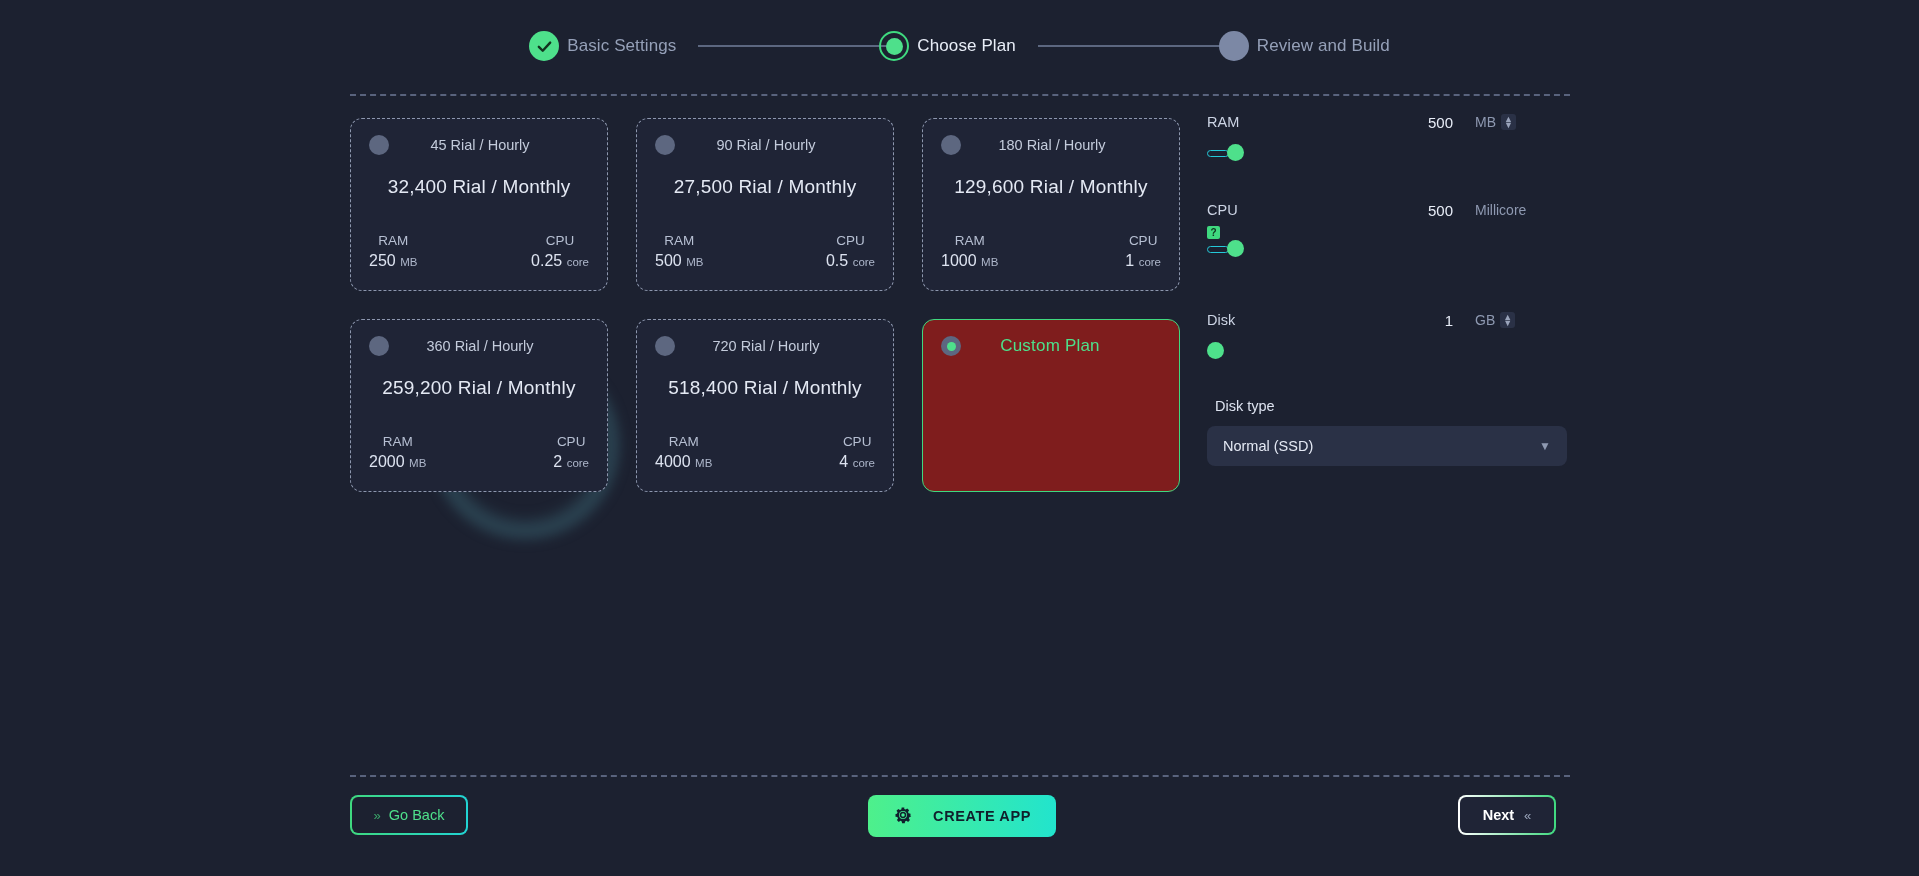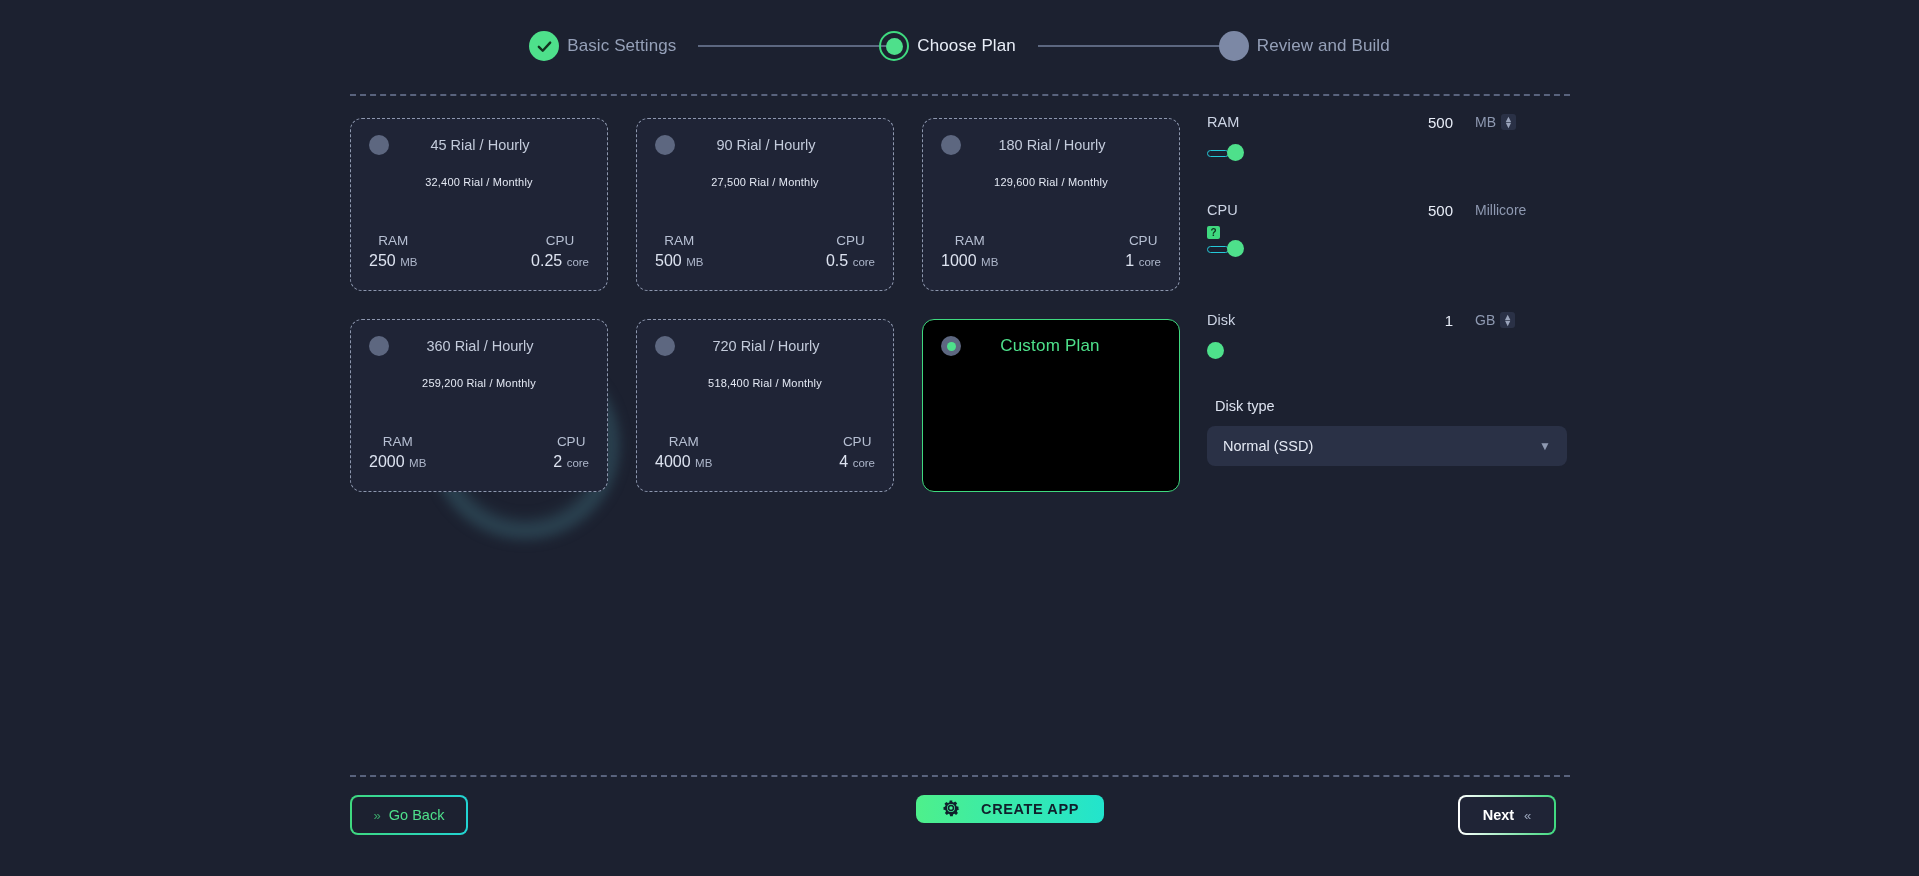--- a/index.html
+++ b/index.html
@@ -81,35 +81,35 @@
   .plan-card {
     width: 258px; height: 173px;
     border: 1.5px dashed #8d97ae;
     border-radius: 12px;
     background: #1f2436;
     position: relative;
     padding: 16px 18px 0 18px;
   }
   .plan-card.selected {
     border: 1.5px solid #3fd97f;
-    background: #000000;
+    background: #7f1d1d;
   }
 
   .plan-top { display: flex; align-items: center; }
   .radio {
     width: 20px; height: 20px; border-radius: 50%;
     background: #5d6780; flex: 0 0 auto;
     display: flex; align-items: center; justify-content: center;
   }
   .radio .dot { width: 9px; height: 9px; border-radius: 50%; background: #4ee08b; }
   .plan-hourly { flex: 1; text-align: center; font-size: 14.5px; color: #c3cbdb; padding-right: 18px; }
 
   .plan-monthly {
     margin-top: 21px; text-align: center;
-    font-size: 11px; color: #e4e9f4; letter-spacing: .2px;
+    font-size: 19px; color: #e4e9f4; letter-spacing: .2px;
   }
 
   .plan-specs {
     position: absolute; left: 18px; right: 18px; bottom: 20px;
     display: flex; justify-content: space-between;
   }
   .spec { text-align: left; }
   .spec.right { text-align: right; }
   .spec-name { font-size: 13.5px; color: #b6bfd2; display: block; }
   .spec-val { font-size: 16px; color: #dde3f0; display: block; margin-top: 4px; text-align: center; }
@@ -172,22 +172,22 @@
     padding: 2px; background: linear-gradient(90deg, #3fd97f 0%, #21d4d4 100%);
   }
   .btn-goback .inner {
     width: 100%; height: 100%; border-radius: 6px; background: #1c2130;
     display: flex; align-items: center; justify-content: center; gap: 8px;
     font-size: 14.5px; color: #4ee08b;
   }
   .gb-arrow { color: #3aa76a; font-size: 13px; }
 
   .btn-create {
-    position: absolute; left: 916px; top: 0;
-    width: 188px; height: 28px; border-radius: 8px;
+    position: absolute; left: 868px; top: 0;
+    width: 188px; height: 42px; border-radius: 8px;
     background: linear-gradient(90deg, #4ef08b 0%, #22e4cd 100%);
     display: flex; align-items: center; justify-content: center; gap: 20px;
     color: #10202c; font-size: 14.5px; font-weight: bold; letter-spacing: .6px;
   }
   .btn-create svg { width: 20px; height: 20px; }
 
   .btn-next {
     position: absolute; left: 1458px; top: 0;
     width: 98px; height: 40px; border-radius: 8px;
     padding: 2px; background: linear-gradient(90deg, #ffffff 0%, #3fd97f 100%);

